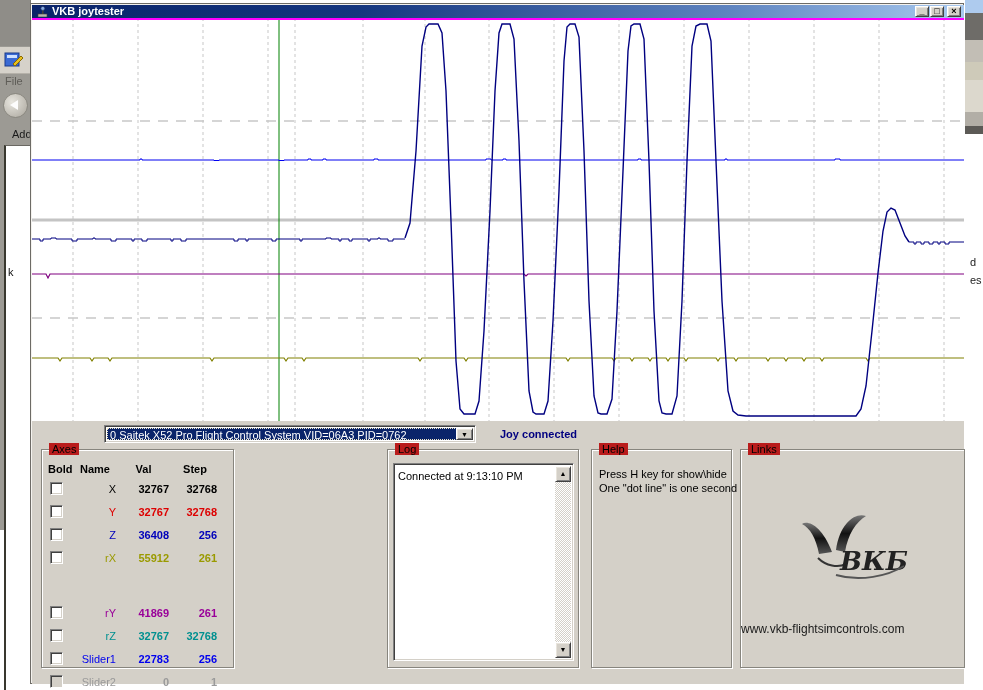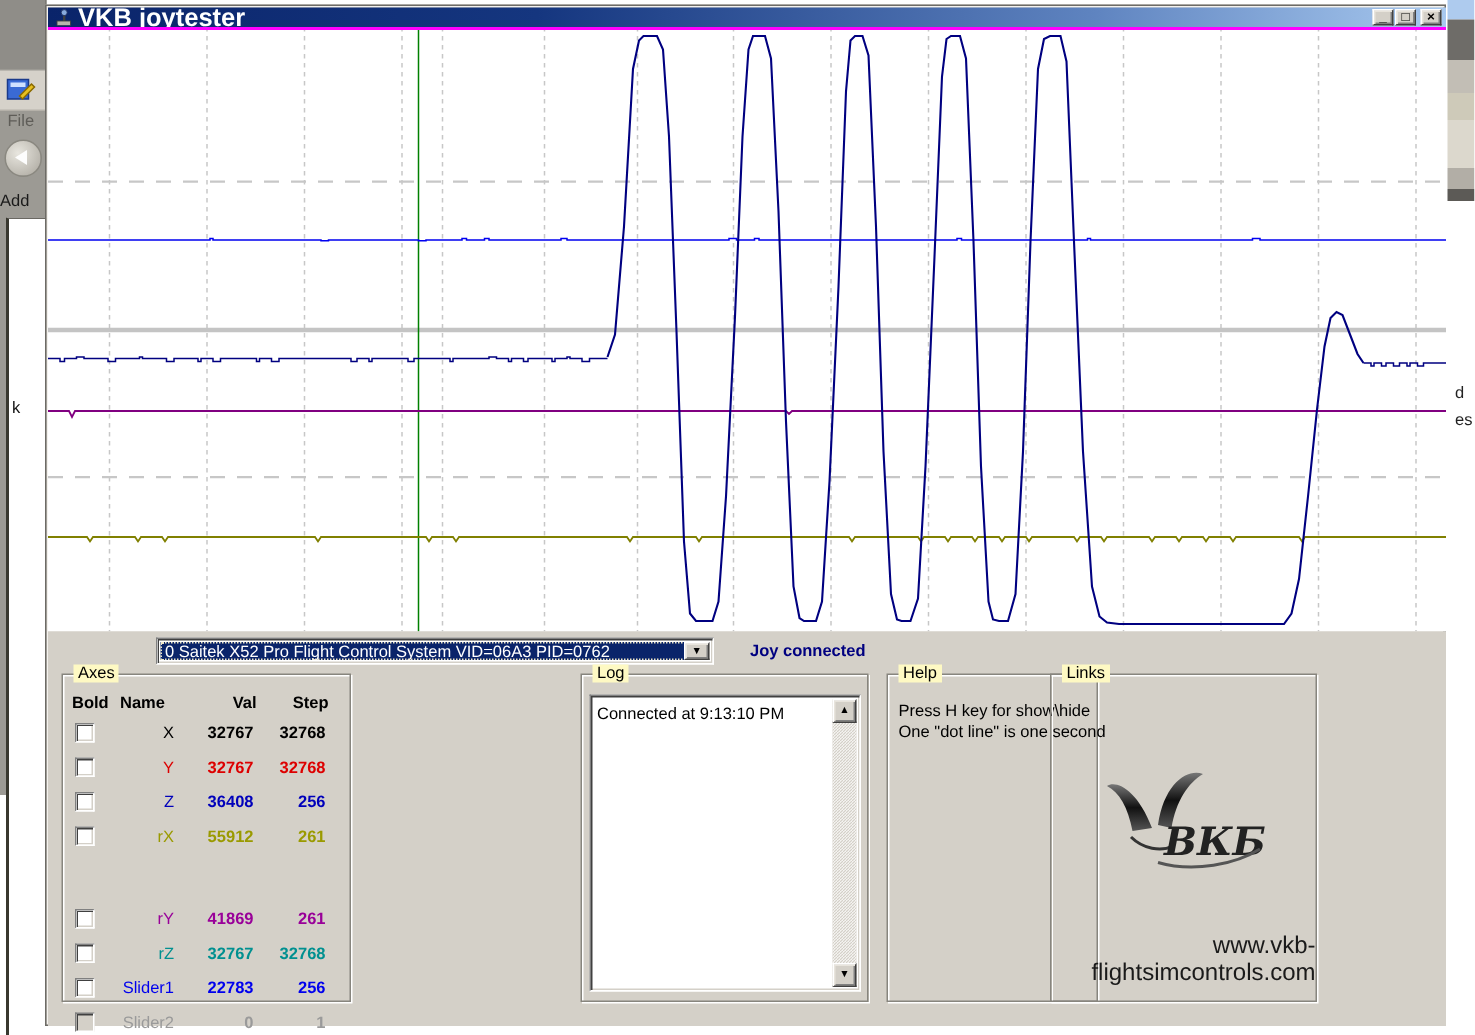--- a/index.html
+++ b/index.html
@@ -11,41 +11,41 @@
   }
   
   .bg-left{position:absolute;left:0;top:0;width:30px;height:530px;background:#9c9a94;}
   .bg-left .tophdr{position:absolute;left:0;top:0;width:30px;height:46px;background:#8f8d88;border-right:1px solid #7a7873;}
   .bg-left .icon-tile{position:absolute;left:0;top:47px;width:30px;height:26px;background:#d6d2ca;border-bottom:1px solid #b5b1a9;}
   .bg-left .menu-label{position:absolute;left:5px;top:75px;color:#5f5d58;width:30px;overflow:hidden;white-space:nowrap;}
   .bg-left .back-btn{position:absolute;left:3px;top:93px;width:23px;height:23px;border-radius:50%;
     background:radial-gradient(circle at 35% 35%,#e8e6df,#a9a59c);border:1px solid #8a8880;}
   .bg-left .back-arrow{position:absolute;left:6px;top:6px;width:0;height:0;
     border-top:5px solid transparent;border-bottom:5px solid transparent;border-right:8px solid #fdfdfd;}
-  .bg-left .add-label{position:absolute;left:0;top:128px;color:#1a1a1a;}
+  .bg-left .add-label{position:absolute;left:12px;top:128px;color:#1a1a1a;}
   .bg-left .white-area{position:absolute;left:4px;top:145px;width:26px;height:545px;background:#fff;border-left:2px solid #39382f;border-top:1px solid #6a6862;}
   .bg-left .k-label{position:absolute;left:2px;top:120px;color:#111;}
   .bg-right{position:absolute;left:965px;top:0;width:18px;height:690px;background:#fff;}
   .bg-right .b1{position:absolute;left:0;top:0;width:18px;height:13px;background:#aecbee;}
   .bg-right .b2{position:absolute;left:0;top:13px;width:18px;height:27px;background:#6e6c68;}
   .bg-right .b3{position:absolute;left:0;top:40px;width:18px;height:22px;background:#c2beb5;}
   .bg-right .b4{position:absolute;left:0;top:62px;width:18px;height:18px;background:#cecab9;}
   .bg-right .b5{position:absolute;left:0;top:80px;width:18px;height:32px;background:#dcd8cd;}
   .bg-right .b6{position:absolute;left:0;top:112px;width:18px;height:14px;background:#b2aea6;}
   .bg-right .b7{position:absolute;left:0;top:126px;width:18px;height:8px;background:#5c5a56;}
   .bg-right .frag{position:absolute;left:5px;color:#222;}
   
   .window{position:absolute;left:30px;top:3px;width:934px;height:681px;box-sizing:border-box;
     background:#d4d0c8;border:1px solid #6d6b66;
     box-shadow:inset 1px 1px 0 #f4f2ee, inset -1px -1px 0 #8e8c86;}
   .titlebar{position:absolute;left:1px;top:1px;width:932px;height:13px;
     background:linear-gradient(90deg,#0a246a 0%,#15367f 35%,#5f84c0 75%,#a8c9ef 100%);
     display:flex;align-items:center;}
   .titlebar .app-icon{width:13px;height:11px;margin:0 3px 0 4px;flex:0 0 auto;}
-  .titlebar .ttext{color:#fff;font-weight:bold;font-size:17px;line-height:11px;white-space:nowrap;}
+  .titlebar .ttext{color:#fff;font-weight:bold;font-size:11px;line-height:11px;white-space:nowrap;}
   .winbtns{position:absolute;right:3px;top:1px;display:flex;gap:1px;}
   .winbtn{width:14px;height:11px;background:#d4d0c8;border:1px solid;border-color:#fff #404040 #404040 #fff;
     box-shadow:inset 1px 1px 0 #e8e4dc, inset -1px -1px 0 #808080;
     font-size:9px;line-height:9px;font-weight:bold;text-align:center;color:#000;box-sizing:border-box;}
   .winbtn.close{margin-left:2px;}
   .chart{position:absolute;left:1px;top:14px;width:932px;height:403px;background:#fff;}
   .chart svg{position:absolute;left:0;top:0;}
   
   .panel{position:absolute;left:1px;top:417px;width:932px;height:263px;background:#d4d0c8;}
   .combo{position:absolute;left:72px;top:4px;width:372px;height:18px;background:#fff;box-sizing:border-box;
@@ -53,32 +53,32 @@
     box-shadow:inset 1px 1px 0 #404040, inset -1px -1px 0 #d4d0c8;}
   .combo .sel{position:absolute;left:2px;top:2px;right:18px;bottom:2px;background:#0a246a;color:#fff;
     outline:1px dotted #f0e8c8;outline-offset:-1px;
     line-height:12px;padding:1px 0 0 3px;white-space:nowrap;overflow:hidden;}
   .combo .arrow-btn{position:absolute;right:2px;top:2px;width:15px;bottom:2px;background:#d4d0c8;
     border:1px solid;border-color:#fff #404040 #404040 #fff;box-shadow:inset 1px 1px 0 #e8e4dc, inset -1px -1px 0 #808080;
     font-size:7px;text-align:center;line-height:11px;color:#000;}
   .status{position:absolute;left:468px;top:7px;color:#000080;font-weight:bold;}
   .group{position:absolute;top:28px;height:219px;box-sizing:border-box;
     border:1px solid #87857e;box-shadow:1px 1px 0 #fff, inset 1px 1px 0 #fff;}
-  .gtitle{position:absolute;top:-7px;left:7px;background:#fef9c3;padding:0 3px;line-height:12px;}
+  .gtitle{position:absolute;top:-7px;left:7px;background:#b91c1c;padding:0 3px;line-height:12px;}
   .g-axes{left:9px;width:193px;}
   .g-buttons{left:210px;width:137px;}
   .g-log{left:355px;width:192px;}
   .g-help{left:559px;width:141px;}
-  .g-links{left:668px;width:178px;}
+  .g-links{left:708px;width:225px;}
   
   .ax-head,.ax-row{display:grid;grid-template-columns:30px 40px 55px 48px;align-items:center;margin-left:4px;}
   .ax-head{margin-top:11px;height:16px;font-weight:bold;}
   .ax-head .h1{padding-left:2px;}
   .ax-head .h2{padding-left:4px;}
-  .ax-head .h3,.ax-head .h4{text-align:right;}
+  .ax-head .h3,.ax-head .h4{text-align:center;}
   .ax-row{height:23px;}
   .ax-name{text-align:right;}
   .ax-val,.ax-step{text-align:right;padding-right:2px;font-weight:bold;}
   .cb{width:13px;height:13px;margin-left:4px;background:#fff;box-sizing:border-box;
     border:1px solid;border-color:#808080 #fff #fff #808080;
     box-shadow:inset 1px 1px 0 #404040, inset -1px -1px 0 #d4d0c8;}
   .ax-row.disabled .cb{background:#d4d0c8;}
   
   .listbox{position:absolute;left:5px;top:13px;bottom:6px;background:#fff;box-sizing:border-box;
     border:1px solid;border-color:#808080 #fff #fff #808080;
@@ -95,21 +95,21 @@
     border:1px solid;border-color:#fff #404040 #404040 #fff;
     box-shadow:inset 1px 1px 0 #e8e4dc, inset -1px -1px 0 #808080;
     font-size:7px;line-height:14px;text-align:center;color:#000;}
   .sb .up{top:0;}
   .sb .down{bottom:0;}
   
   .help-line1{position:absolute;left:7px;top:18px;white-space:nowrap;}
   .help-line2{position:absolute;left:7px;top:32px;white-space:nowrap;}
   
   .logo-wrap{position:absolute;left:0;right:0;top:62px;text-align:center;}
-  .logo-url{position:absolute;left:0;right:0;top:172px;text-align:right;font-size:16px;color:#1a1a1a;}
+  .logo-url{position:absolute;left:0;right:0;top:172px;text-align:left;font-size:12px;color:#1a1a1a;}
 </style>
 </head>
 <body>
 
 <div class="bg-left">
   <div class="tophdr"></div>
   <div class="icon-tile">
     <svg width="22" height="20" viewBox="0 0 22 20" style="margin:3px 0 0 4px">
       <rect x="1" y="3" width="14" height="13" fill="#3a6ad4" stroke="#1a3a8a"></rect>
       <rect x="3" y="5" width="10" height="3" fill="#cfe0ff"></rect>

